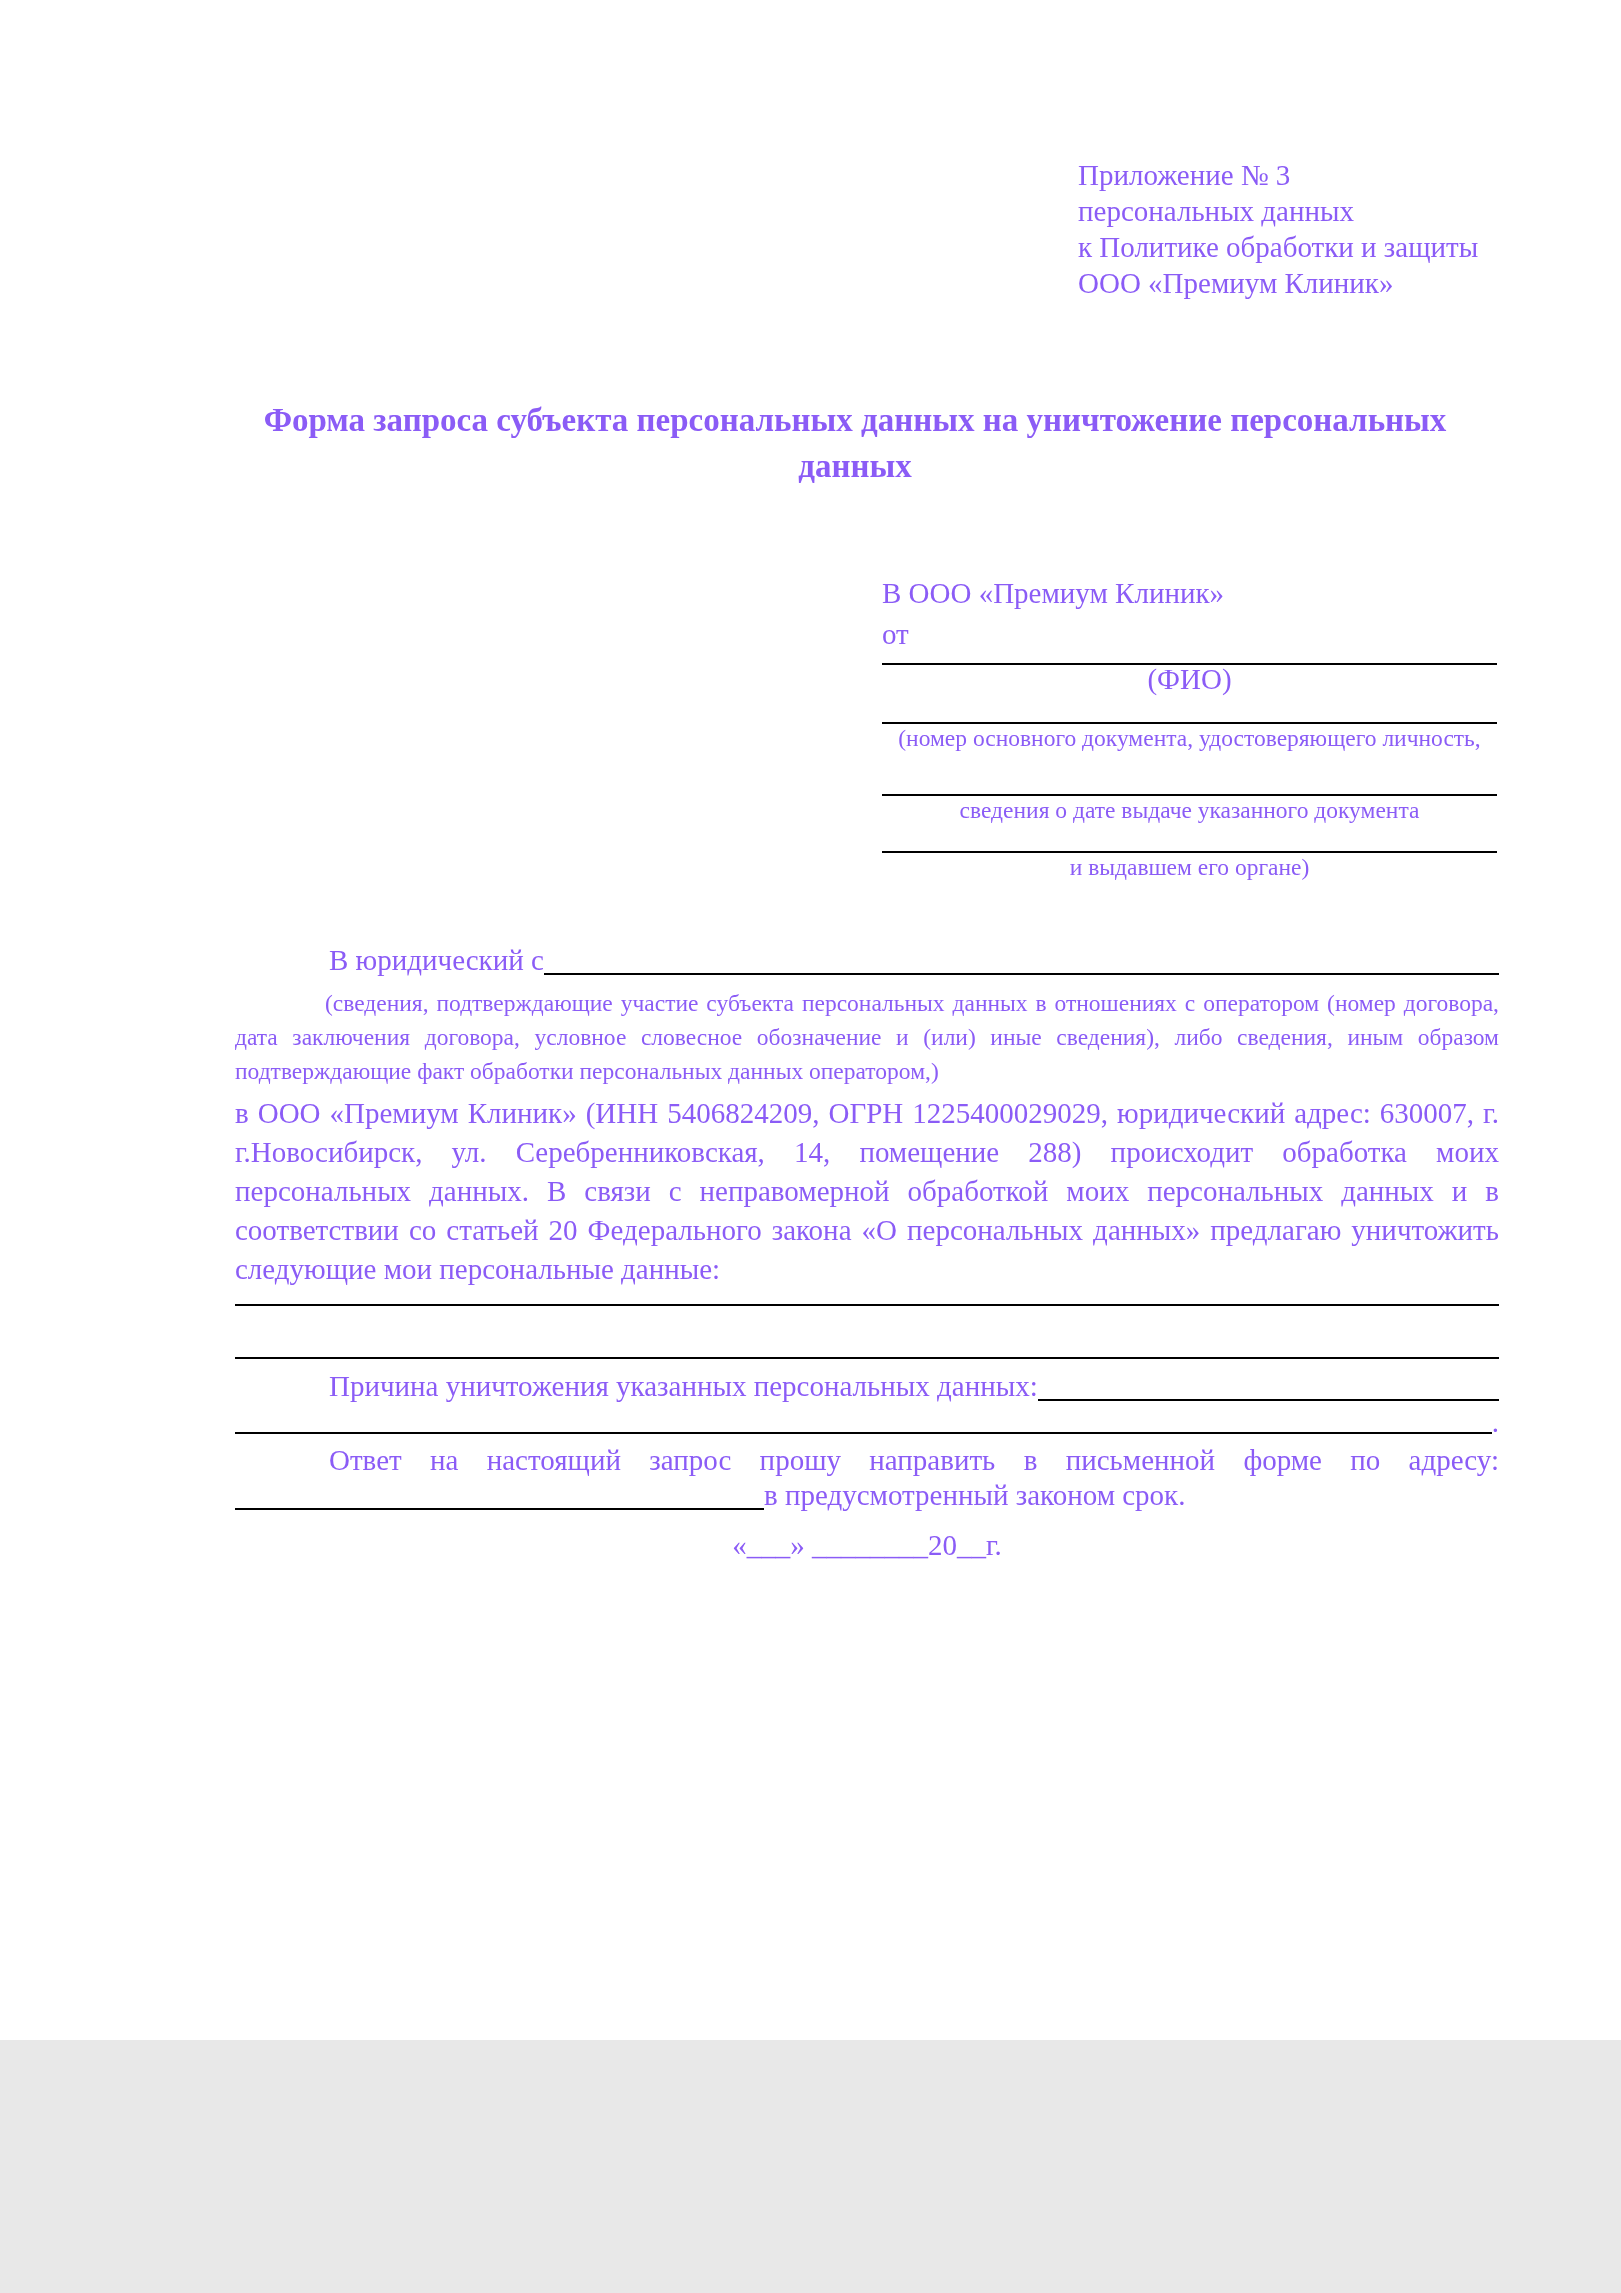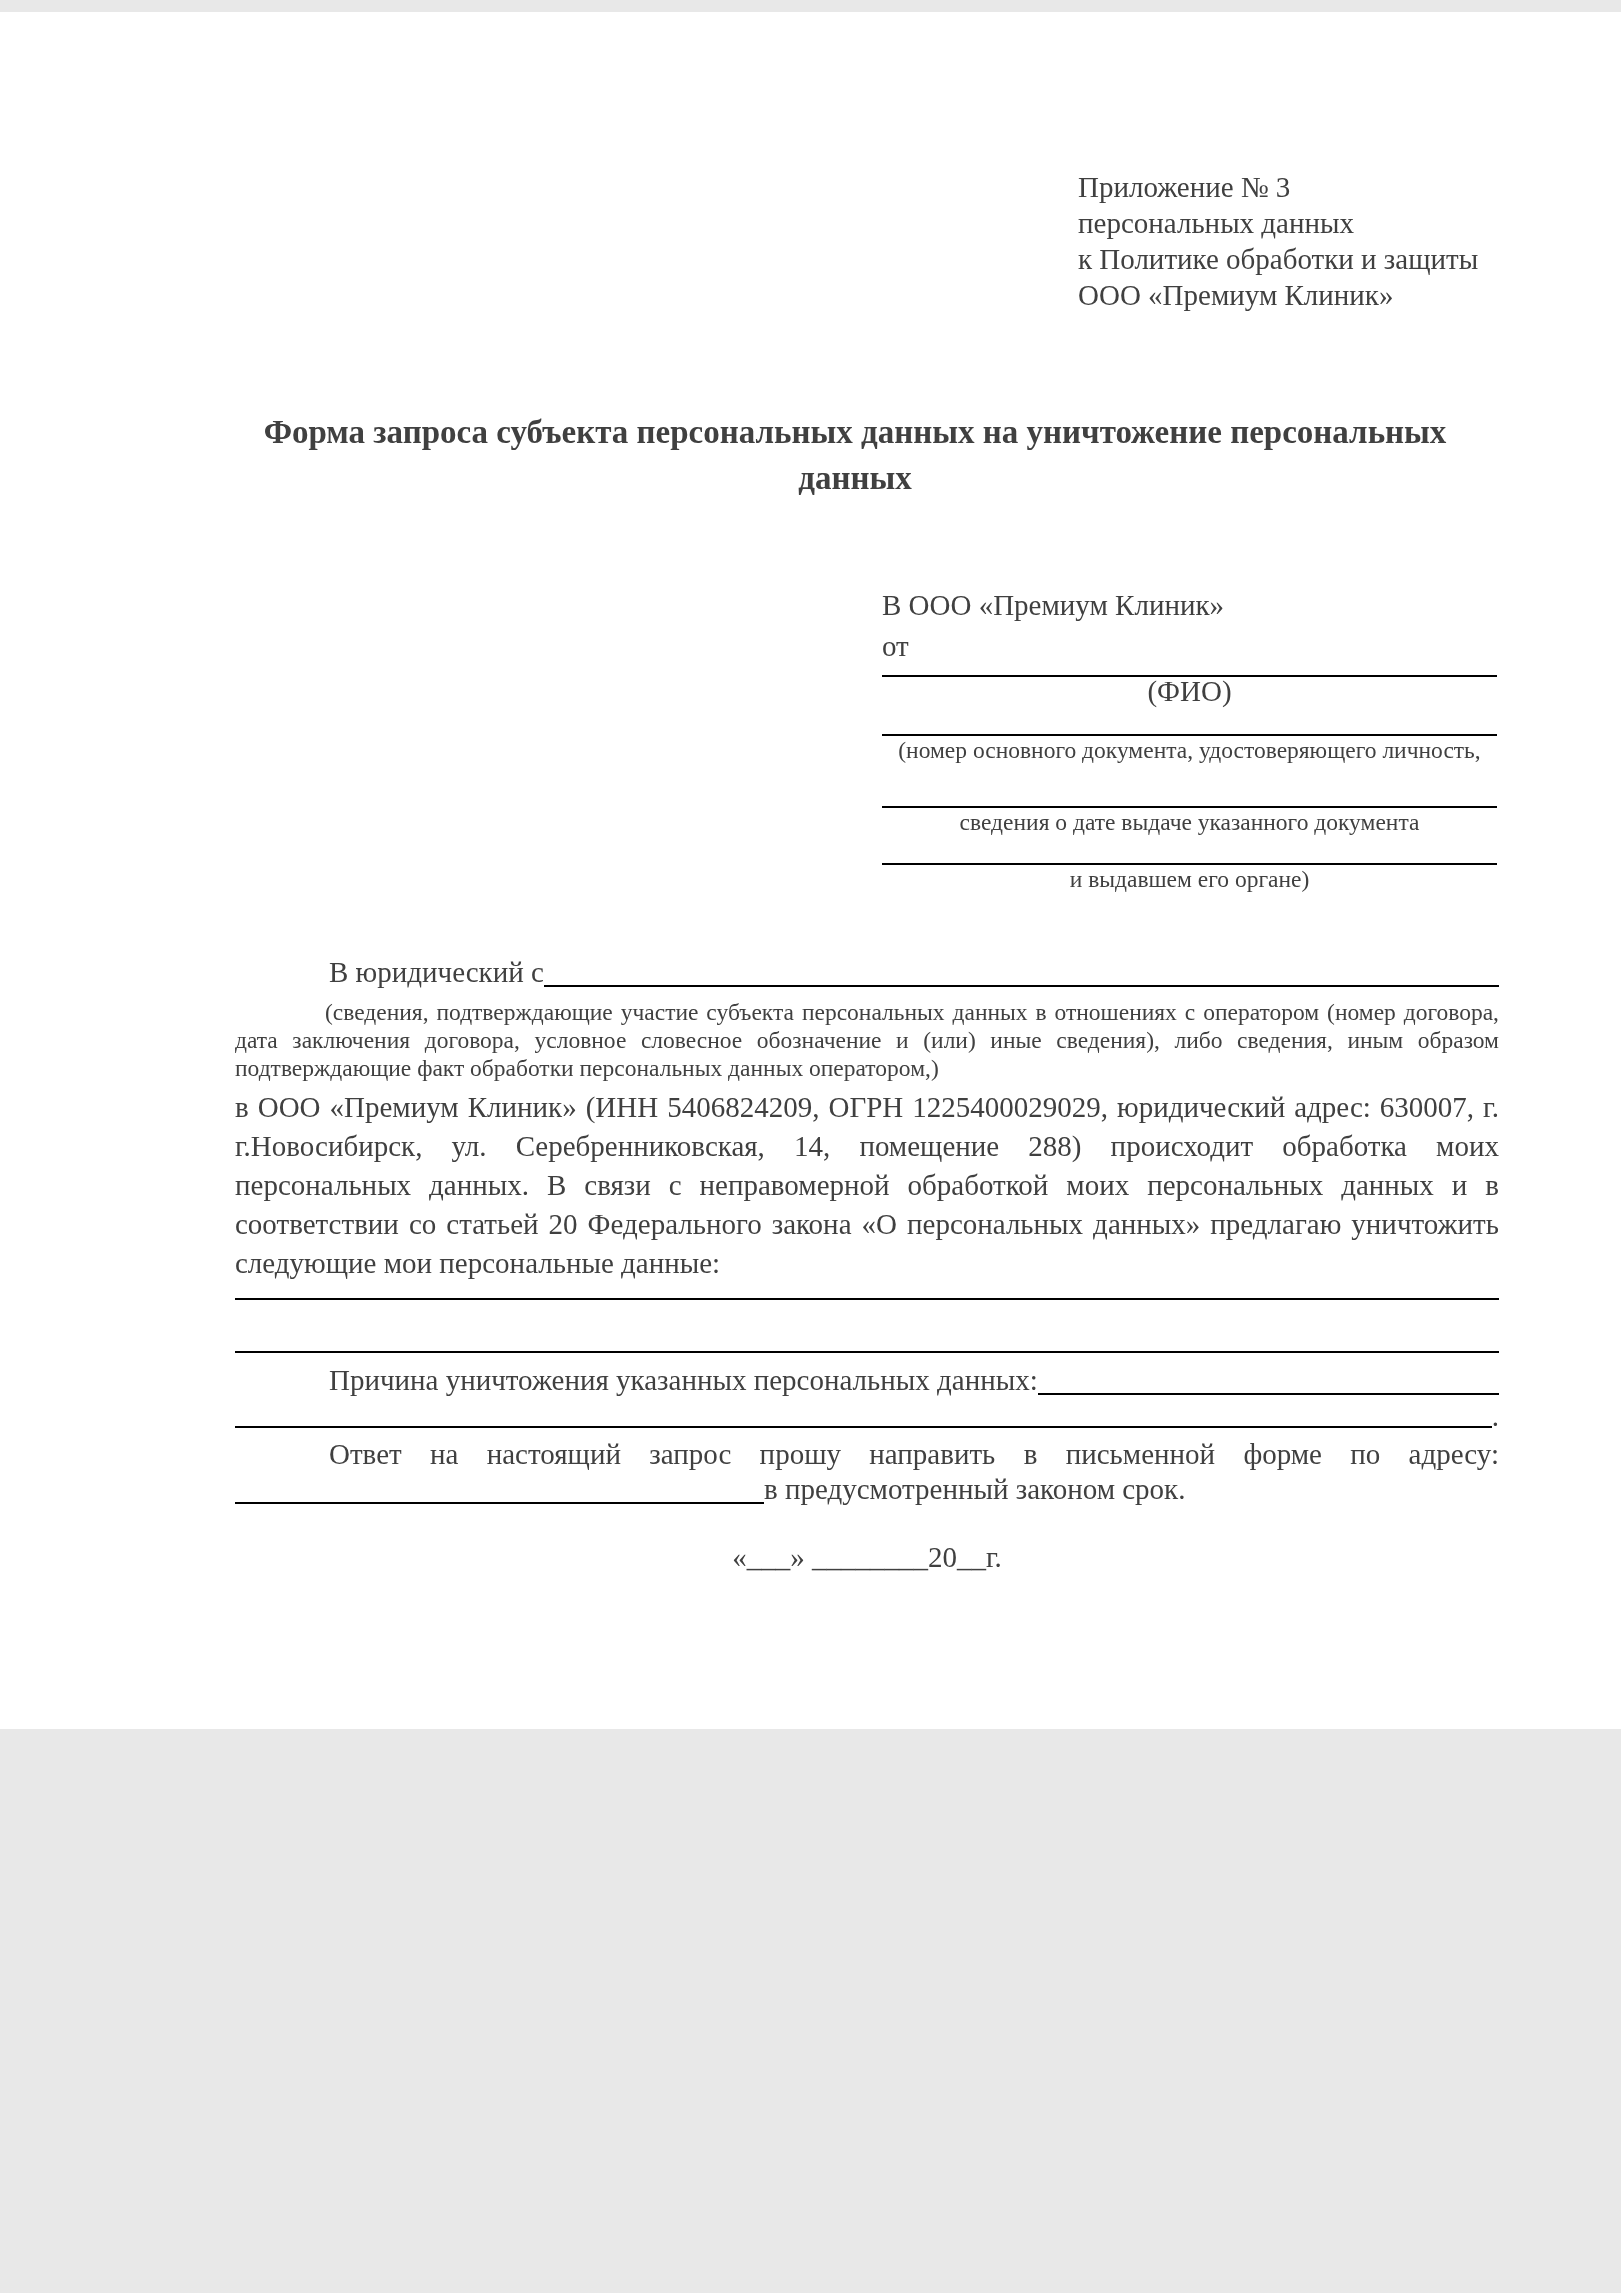--- a/index.html
+++ b/index.html
@@ -1,24 +1,24 @@
 <!DOCTYPE html>
 <html><head>
 <meta charset="utf-8">
 <style>
   * { margin: 0; padding: 0; box-sizing: border-box; }
   html, body { background: #e8e8e8; }
   .page {
     position: relative;
     width: 1621px;
-    height: 1717px;
-    margin: 12px auto;
+    height: 2040px;
+    margin: 0 auto;
     background: #ffffff;
     font-family: "Liberation Serif", "DejaVu Serif", serif;
-    color: #404040;
+    color: #8b5cf6;
     overflow: hidden;
   }
 
   
   .appendix-header {
     position: absolute;
     left: 1078px;
     top: 157px;
     width: 441px;
     font-size: 29px;
@@ -73,21 +73,21 @@
   .fill-rule {
     flex: 1 1 auto;
     border-bottom: 2px solid #000;
     margin-bottom: 4.9px;
     min-width: 39px;
   }
   .indent { margin-left: 94px; }
   .fine-print {
     margin-top: 5.9px;
     font-size: 23.5px;
-    line-height: 28px;
+    line-height: 34px;
     text-align: justify;
     text-indent: 90px;
   }
   .main-par {
     margin-top: 5.9px;
     text-align: justify;
   }
   .blank-line-1 { height: 17.6px; }
   .blank-line-2 { height: 53px; }
   .reason-row { margin-top: 5.9px; height: 41px; }

